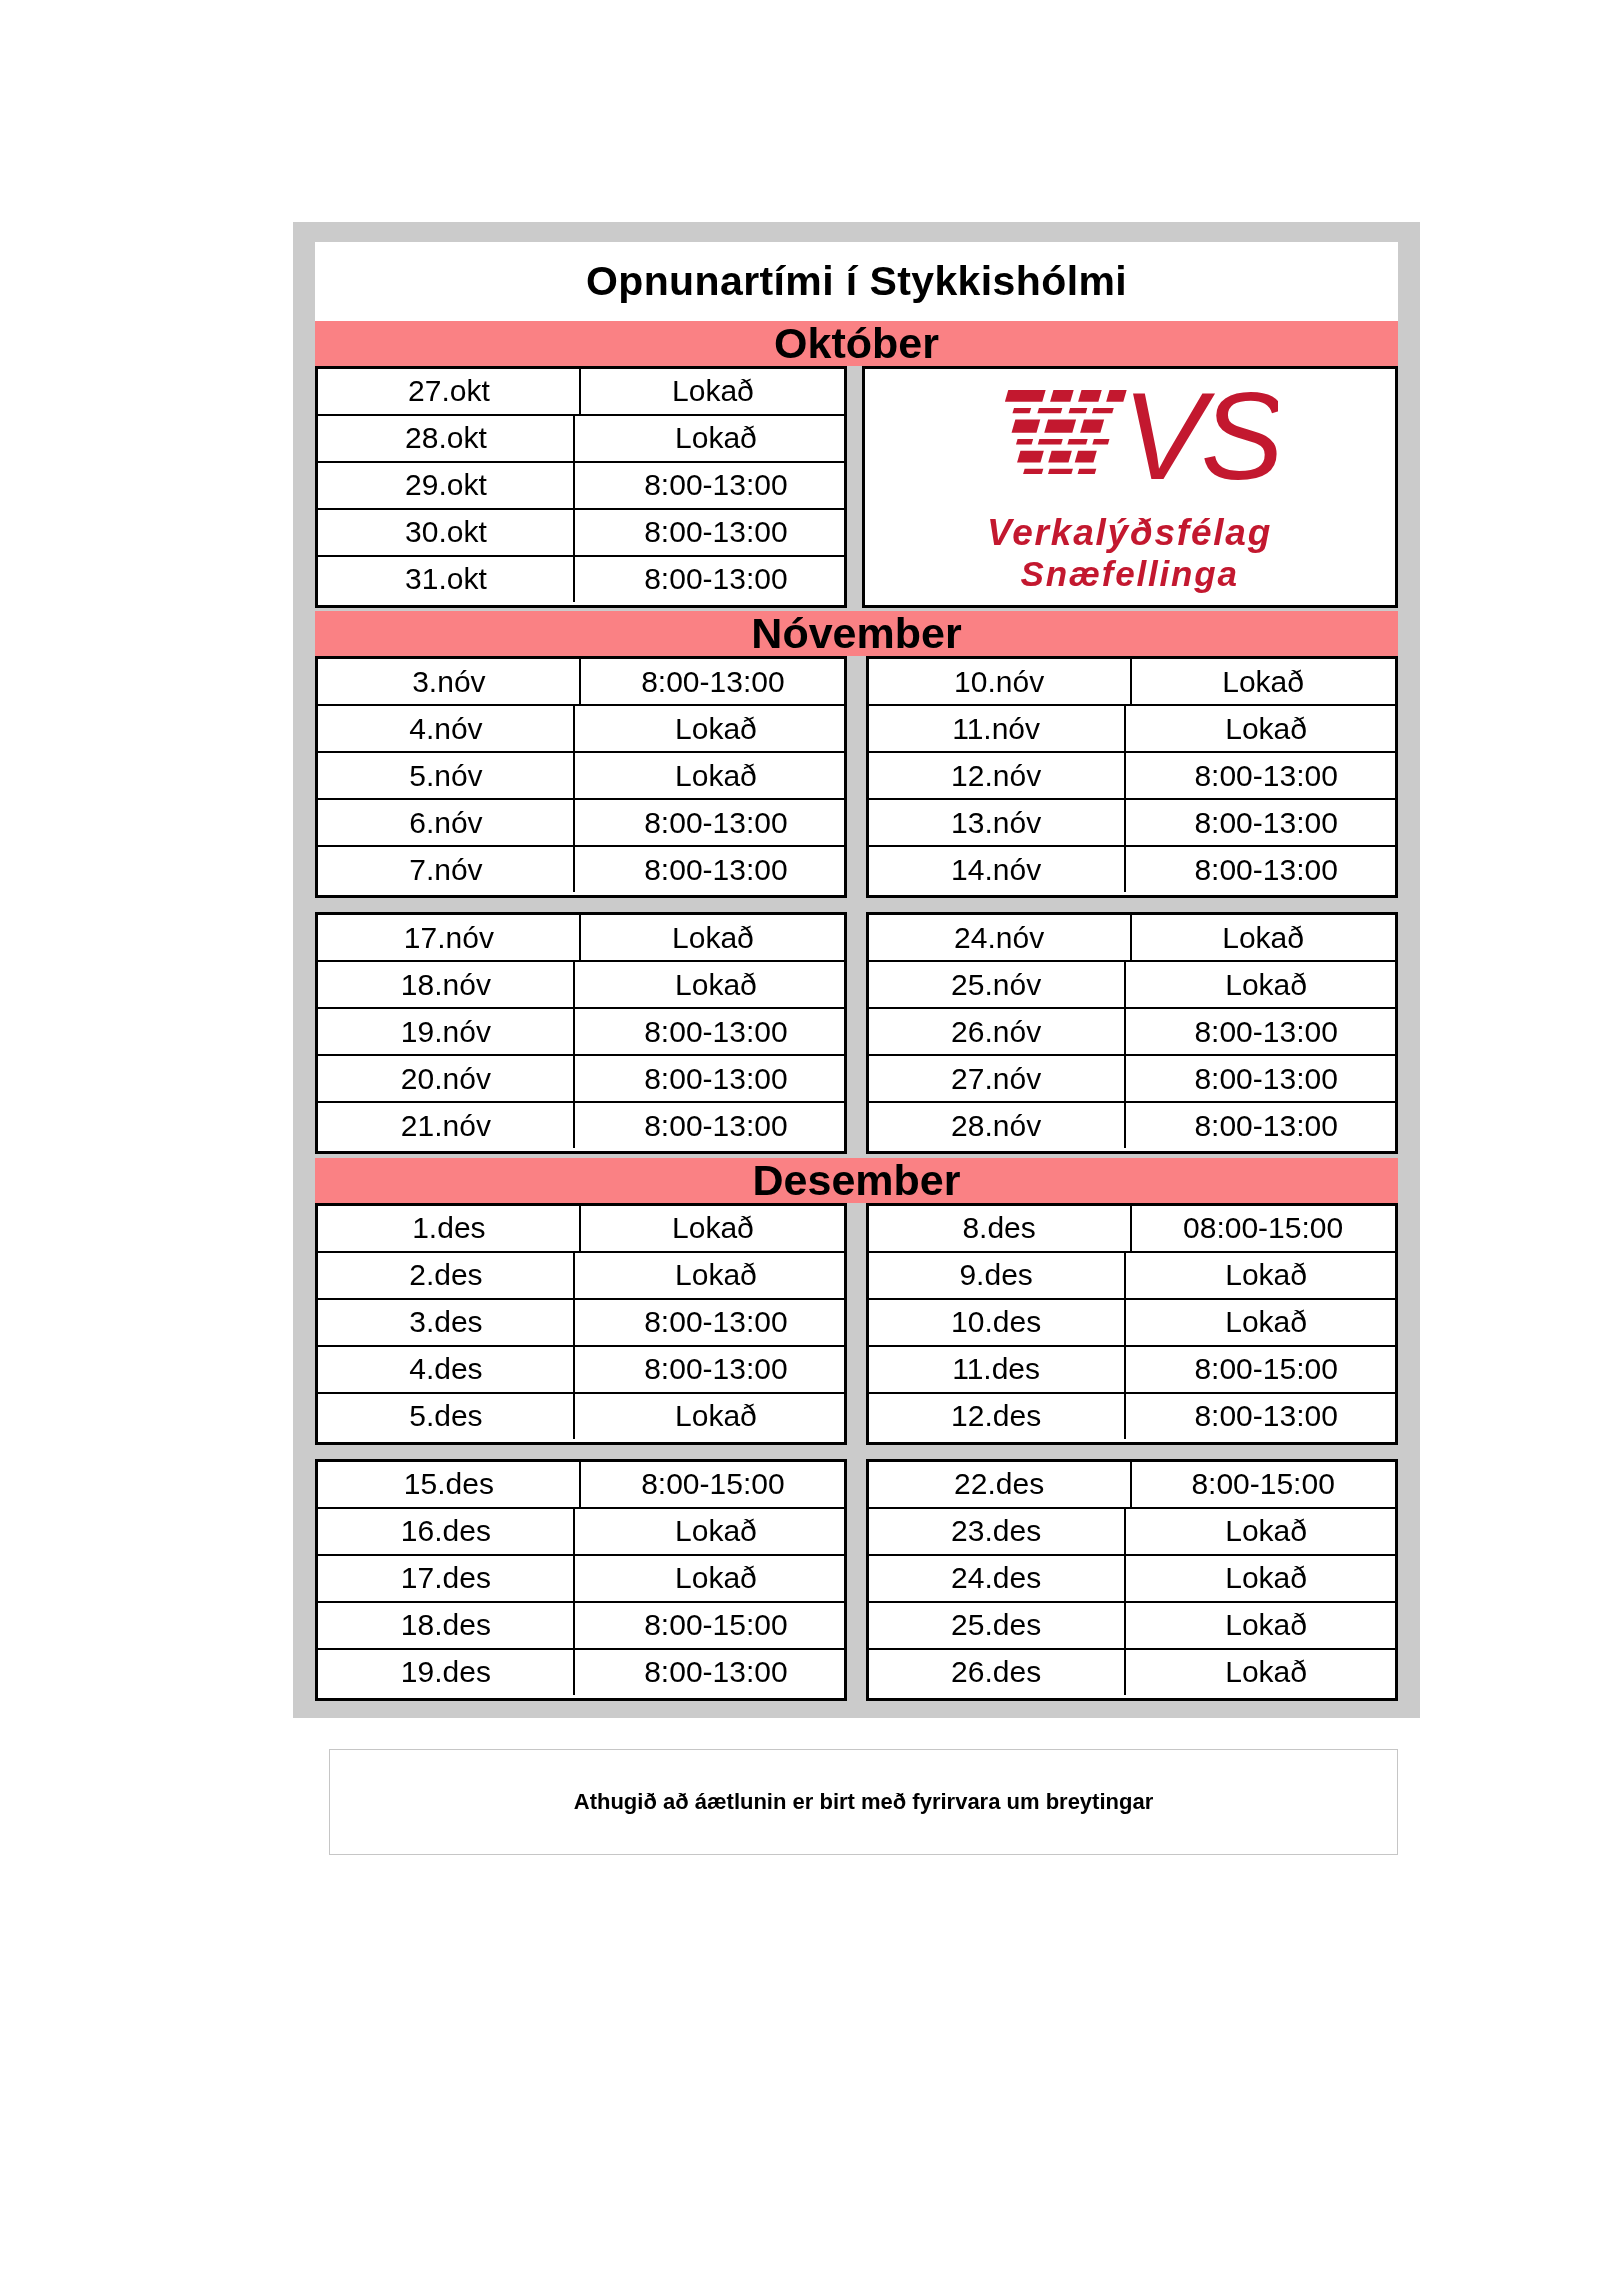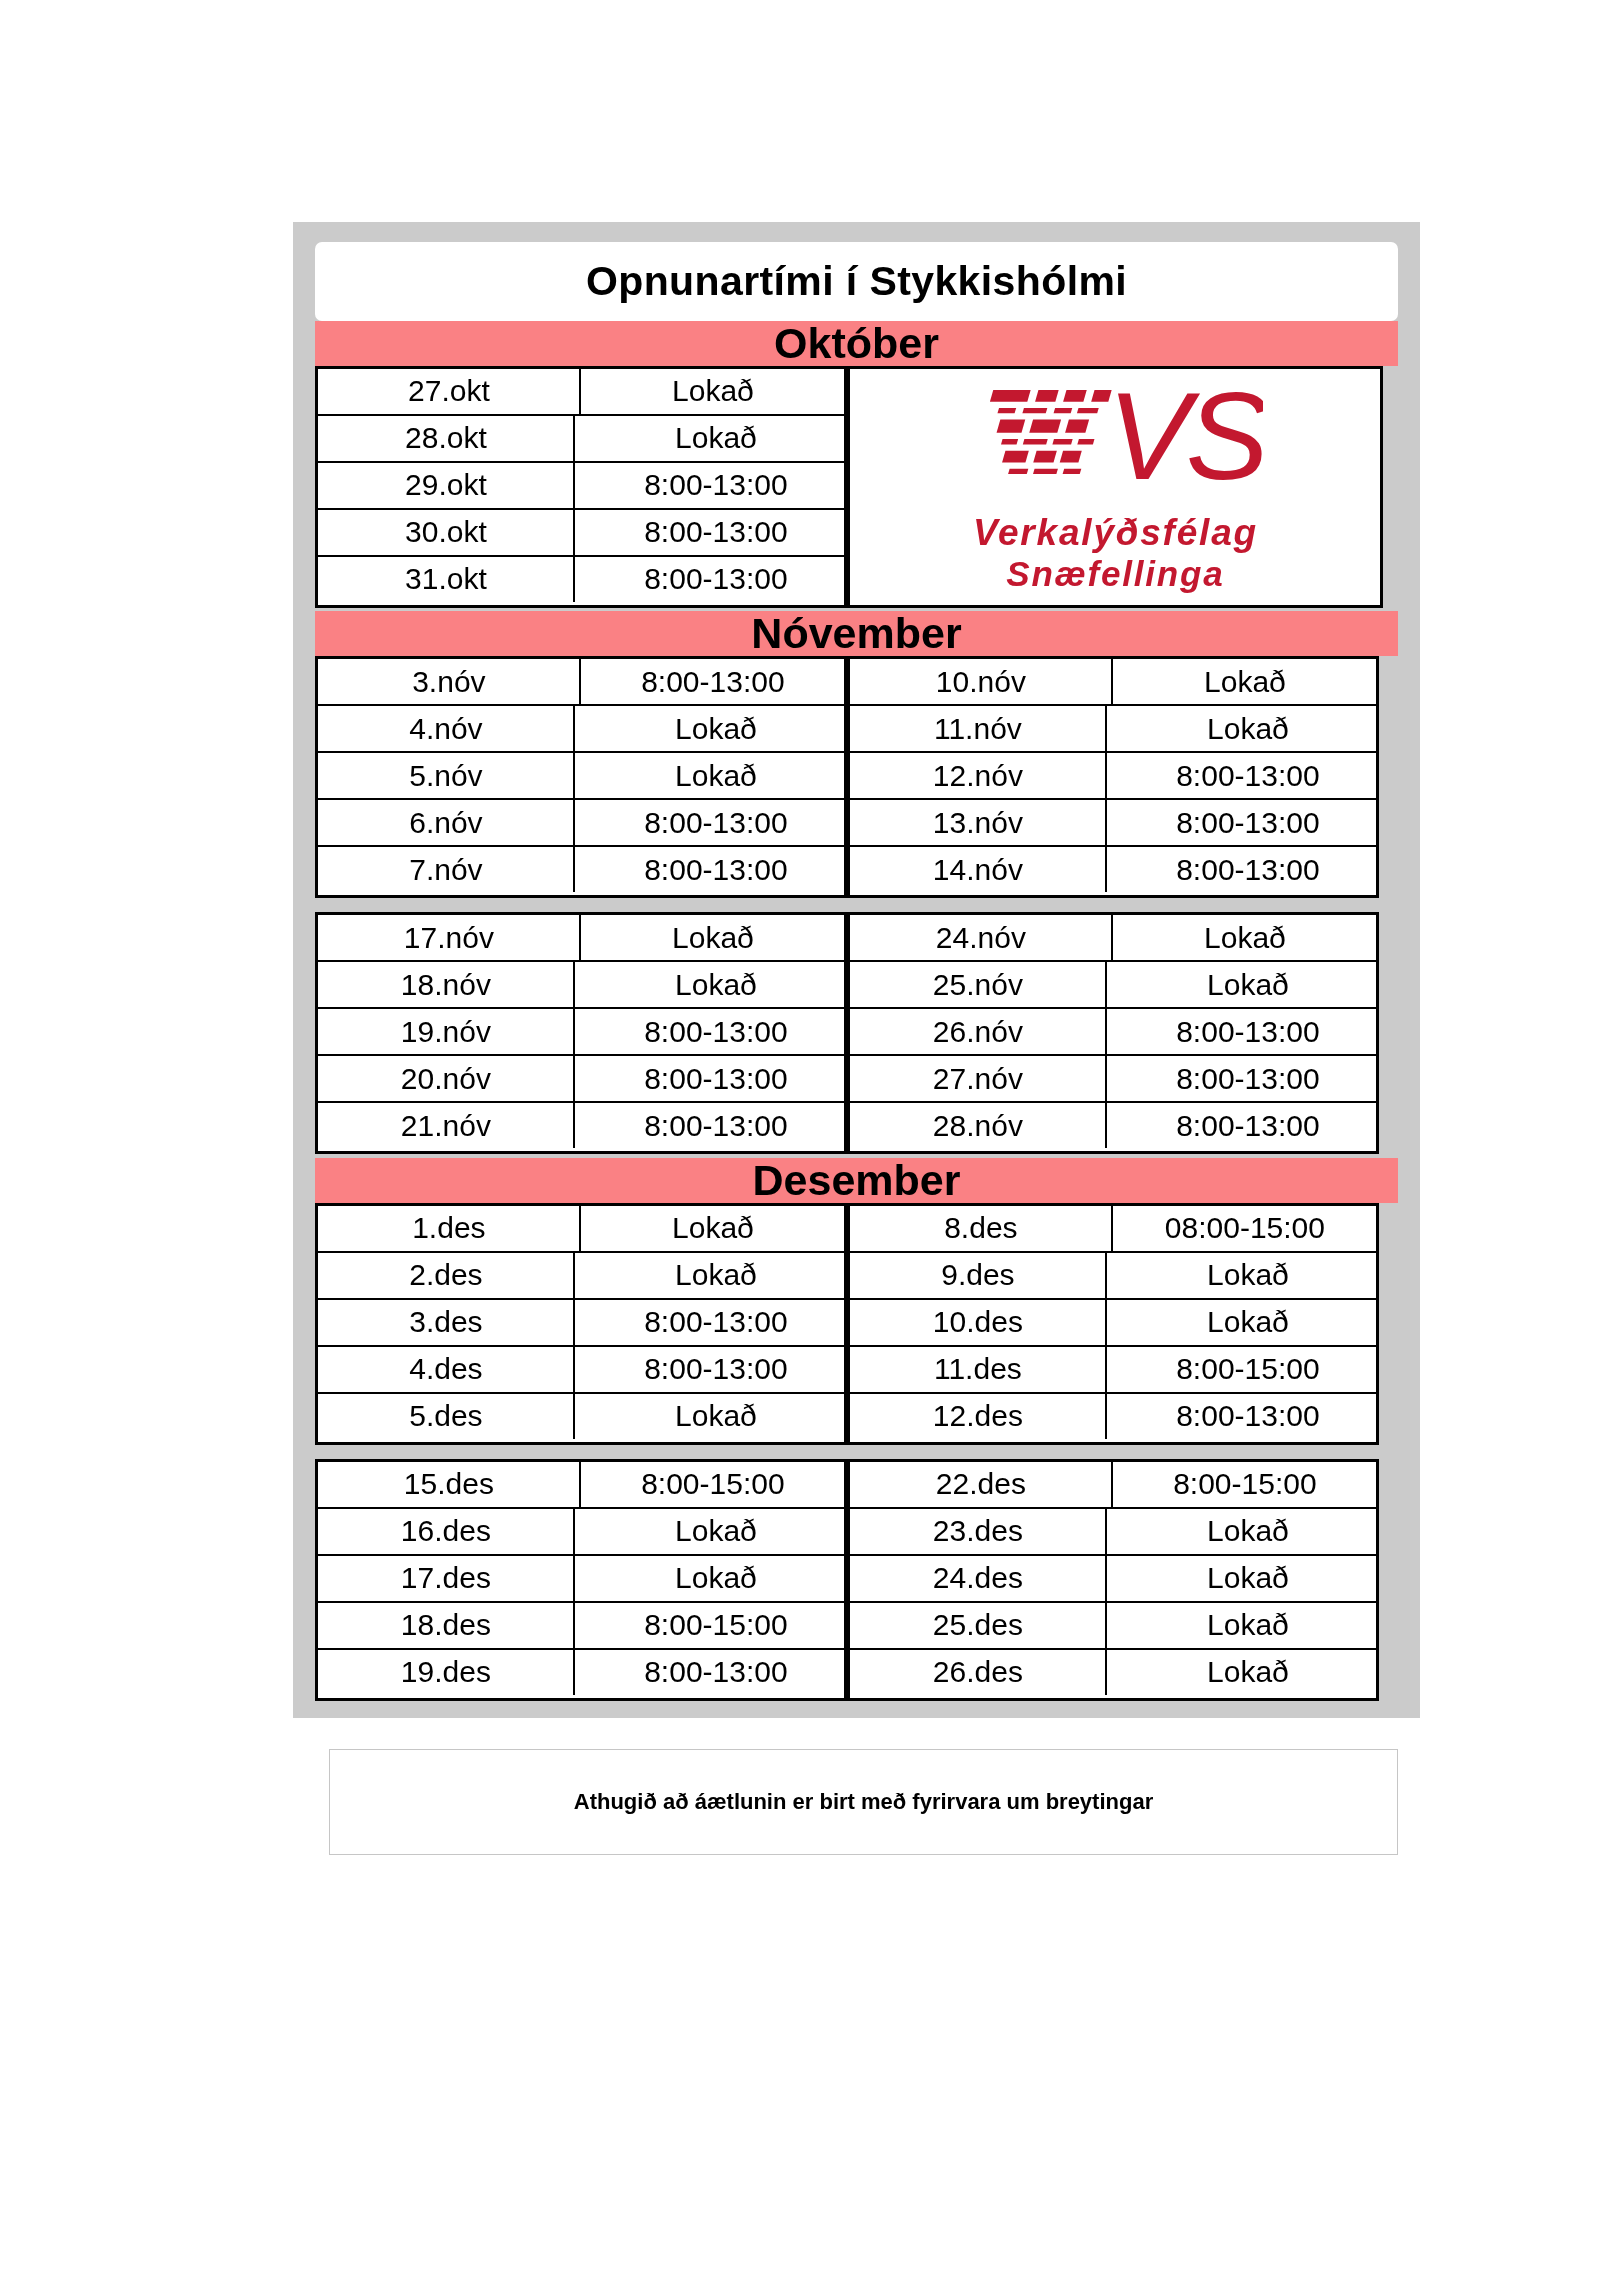--- a/index.html
+++ b/index.html
@@ -18,33 +18,32 @@
     background:#cbcbcb;
     box-sizing:border-box;
     padding:19.7px 22.4px 0 22.4px;
   }
   .title-bar{
     background:#ffffff;
     height:79px;
     display:flex;align-items:center;justify-content:center;
     font-size:41px;font-weight:bold;
     letter-spacing:0.4px;
-    border-radius:7px;
   }
   .band{
     background:#fa8184;
     height:45px;
     display:flex;align-items:center;justify-content:center;
     font-size:43px;font-weight:bold;
   }
   .mt4{margin-top:3.6px;}
   .mt20{margin-top:14px;border-radius:30px;}
   .month-block{
     display:flex;
-    justify-content:flex-start;
+    justify-content:space-between;
   }
   .sched-table{
     width:532px;height:242px;
     box-sizing:border-box;
     background:#ffffff;
     border:3.6px solid #000;
   }
   .row{
     display:flex;
     height:45px;

